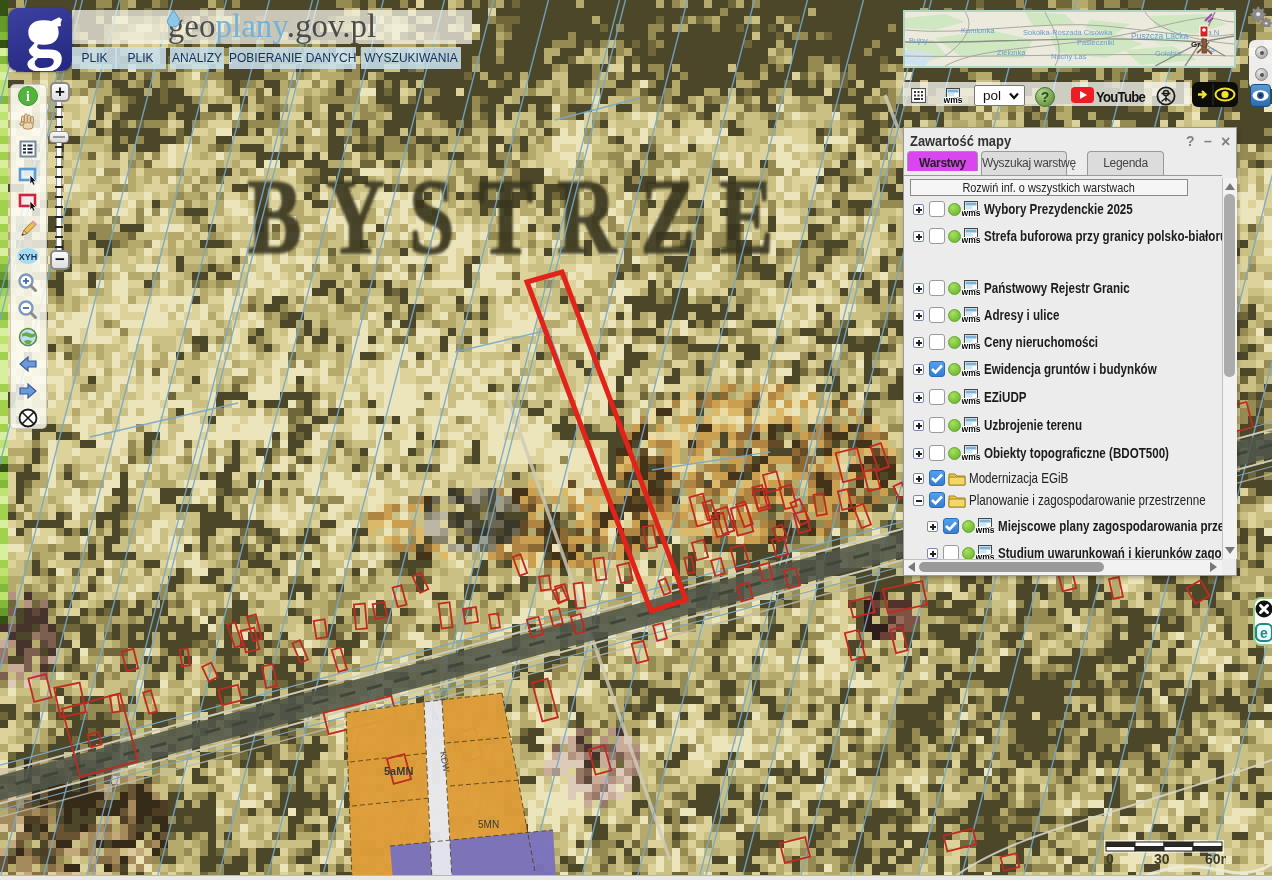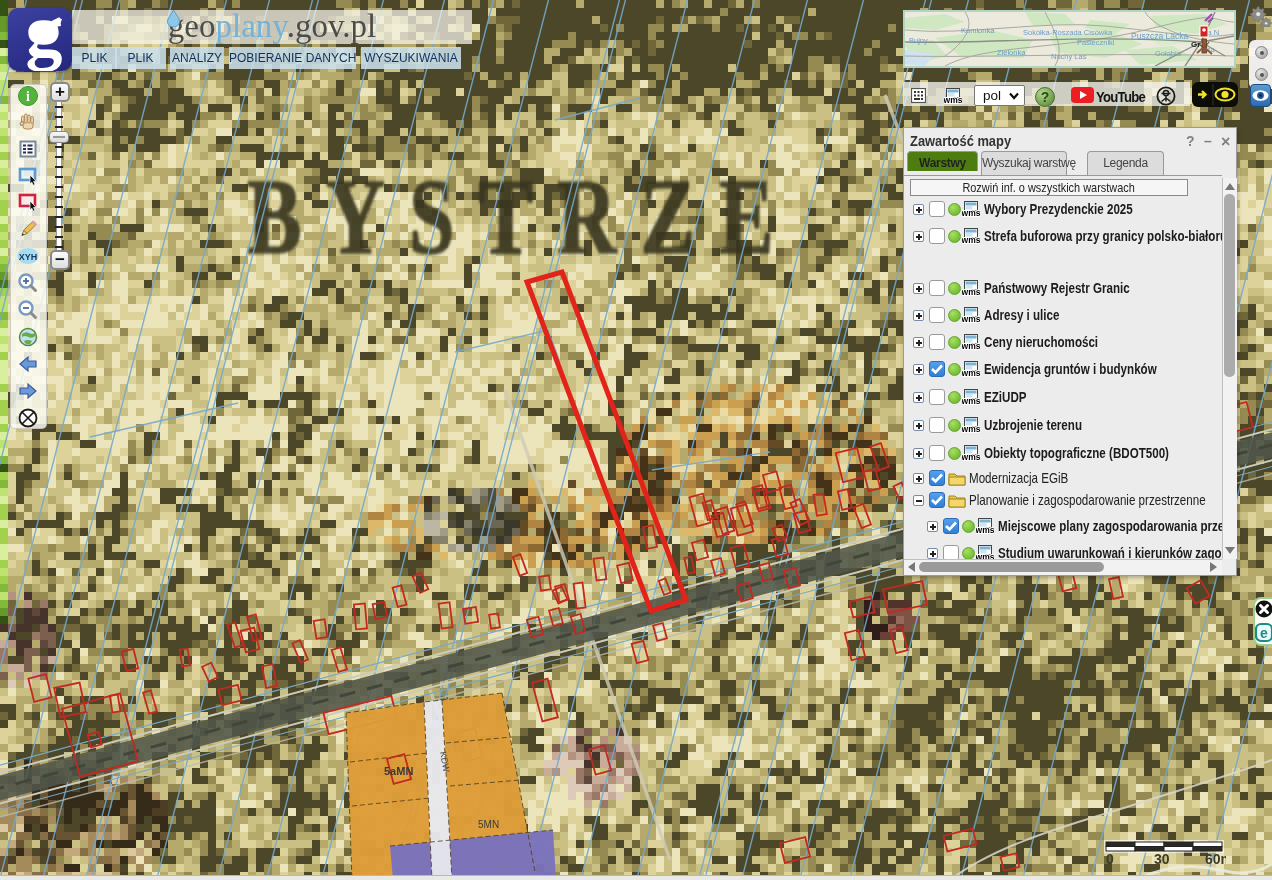--- a/index.html
+++ b/index.html
@@ -46,21 +46,21 @@
 #blueeye{left:1250px;top:84px;width:21px;height:23px;border-radius:4px;
  background:linear-gradient(#5b9bd0,#2b6cb0);border:1px solid #1a4a80}
 
 #panel{left:903px;top:127px;width:334px;height:449px;background:#ececec;
  border:1px solid #9a9a9a;box-shadow:1px 2px 4px rgba(0,0,0,.25)}
 #ptitle{left:6px;top:4px;font-size:15px;font-weight:bold;color:#333;transform:scaleX(.86);transform-origin:left top}
 .pico{position:absolute;top:5px;color:#808080;font-weight:bold;font-size:14px}
 .tab{position:absolute;top:23px;height:24px;font-size:12px;letter-spacing:-0.3px;line-height:23px;white-space:nowrap;
  text-align:center;border:1px solid #999;border-bottom:none;border-radius:4px 4px 0 0;
  background:#dcdcdc;color:#444}
-.tab.on{background:#4d7c0f;font-weight:bold;color:#222;height:20px}
+.tab.on{background:#d946ef;font-weight:bold;color:#222;height:20px}
 #tabline{left:0;top:47px;width:318px;height:1px;background:#999}
 #rozwin{left:6px;top:51px;width:278px;height:17px;background:#f6f6f6;border:1px solid #8a8a8a;
  font-size:13px;line-height:15px;text-align:center;color:#222}
 .row{position:absolute;left:0;width:318px;height:26px;overflow:hidden}
 .plus{position:absolute;top:7px;width:11px;height:11px;background:#fff;border:1px solid #7a8aa8;
  border-radius:2px}
 .plus:before{content:"";position:absolute;left:1.5px;top:4px;width:6px;height:1.5px;background:#222}
 .plus.p:after{content:"";position:absolute;left:4px;top:1.5px;width:1.5px;height:6px;background:#222}
 .cb{position:absolute;top:4px;width:16px;height:16px;background:#fff;border:1.5px solid #9a9a9a;border-radius:3px}
 .cb.ck{background:linear-gradient(#55a0ec,#2f7fd4);border-color:#2a6ab8}

